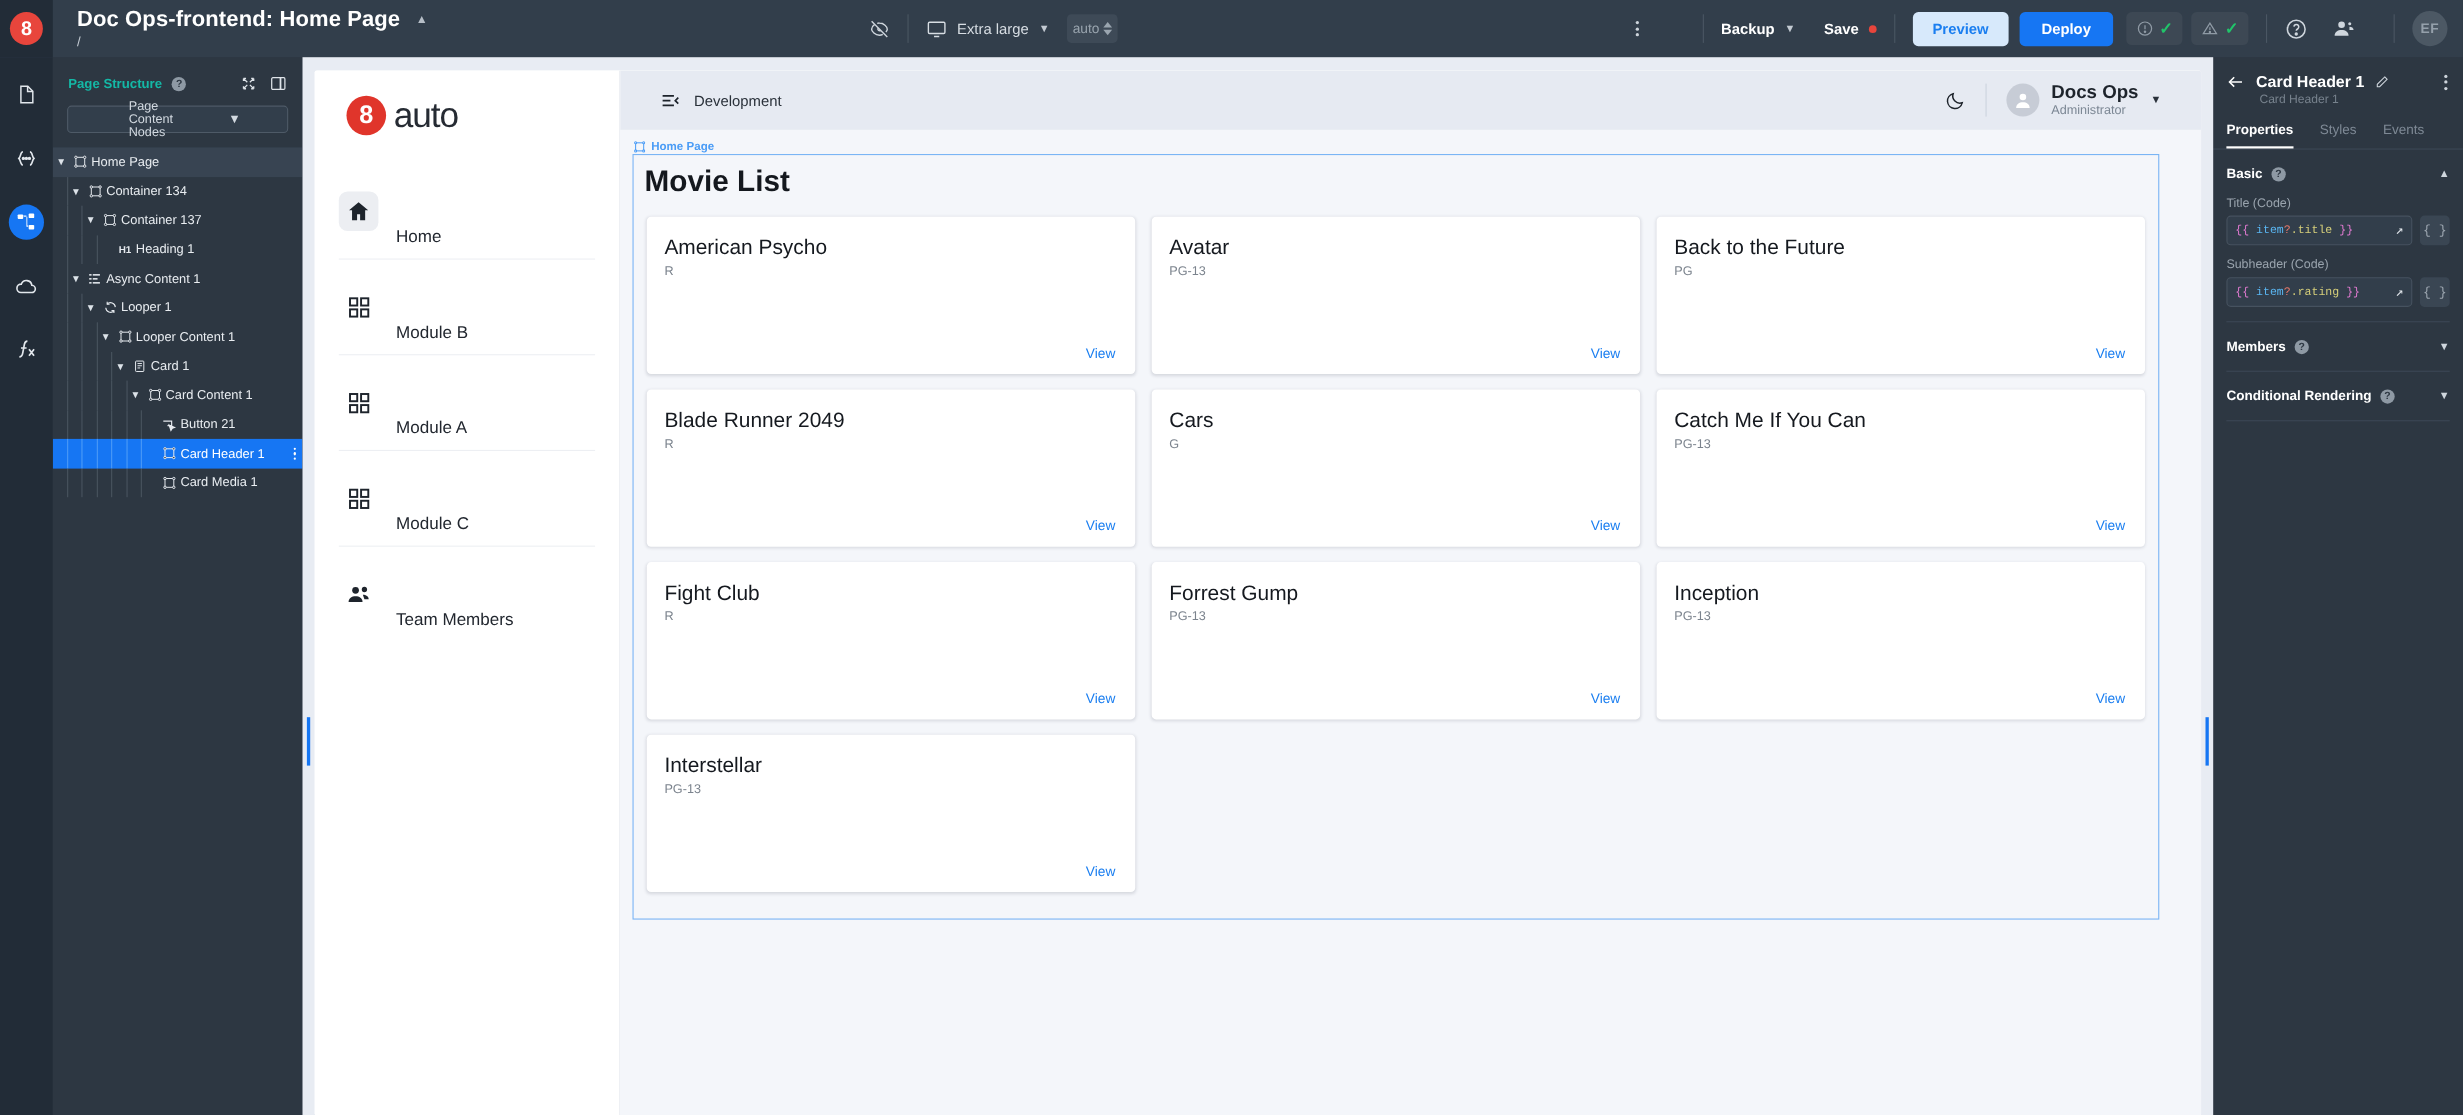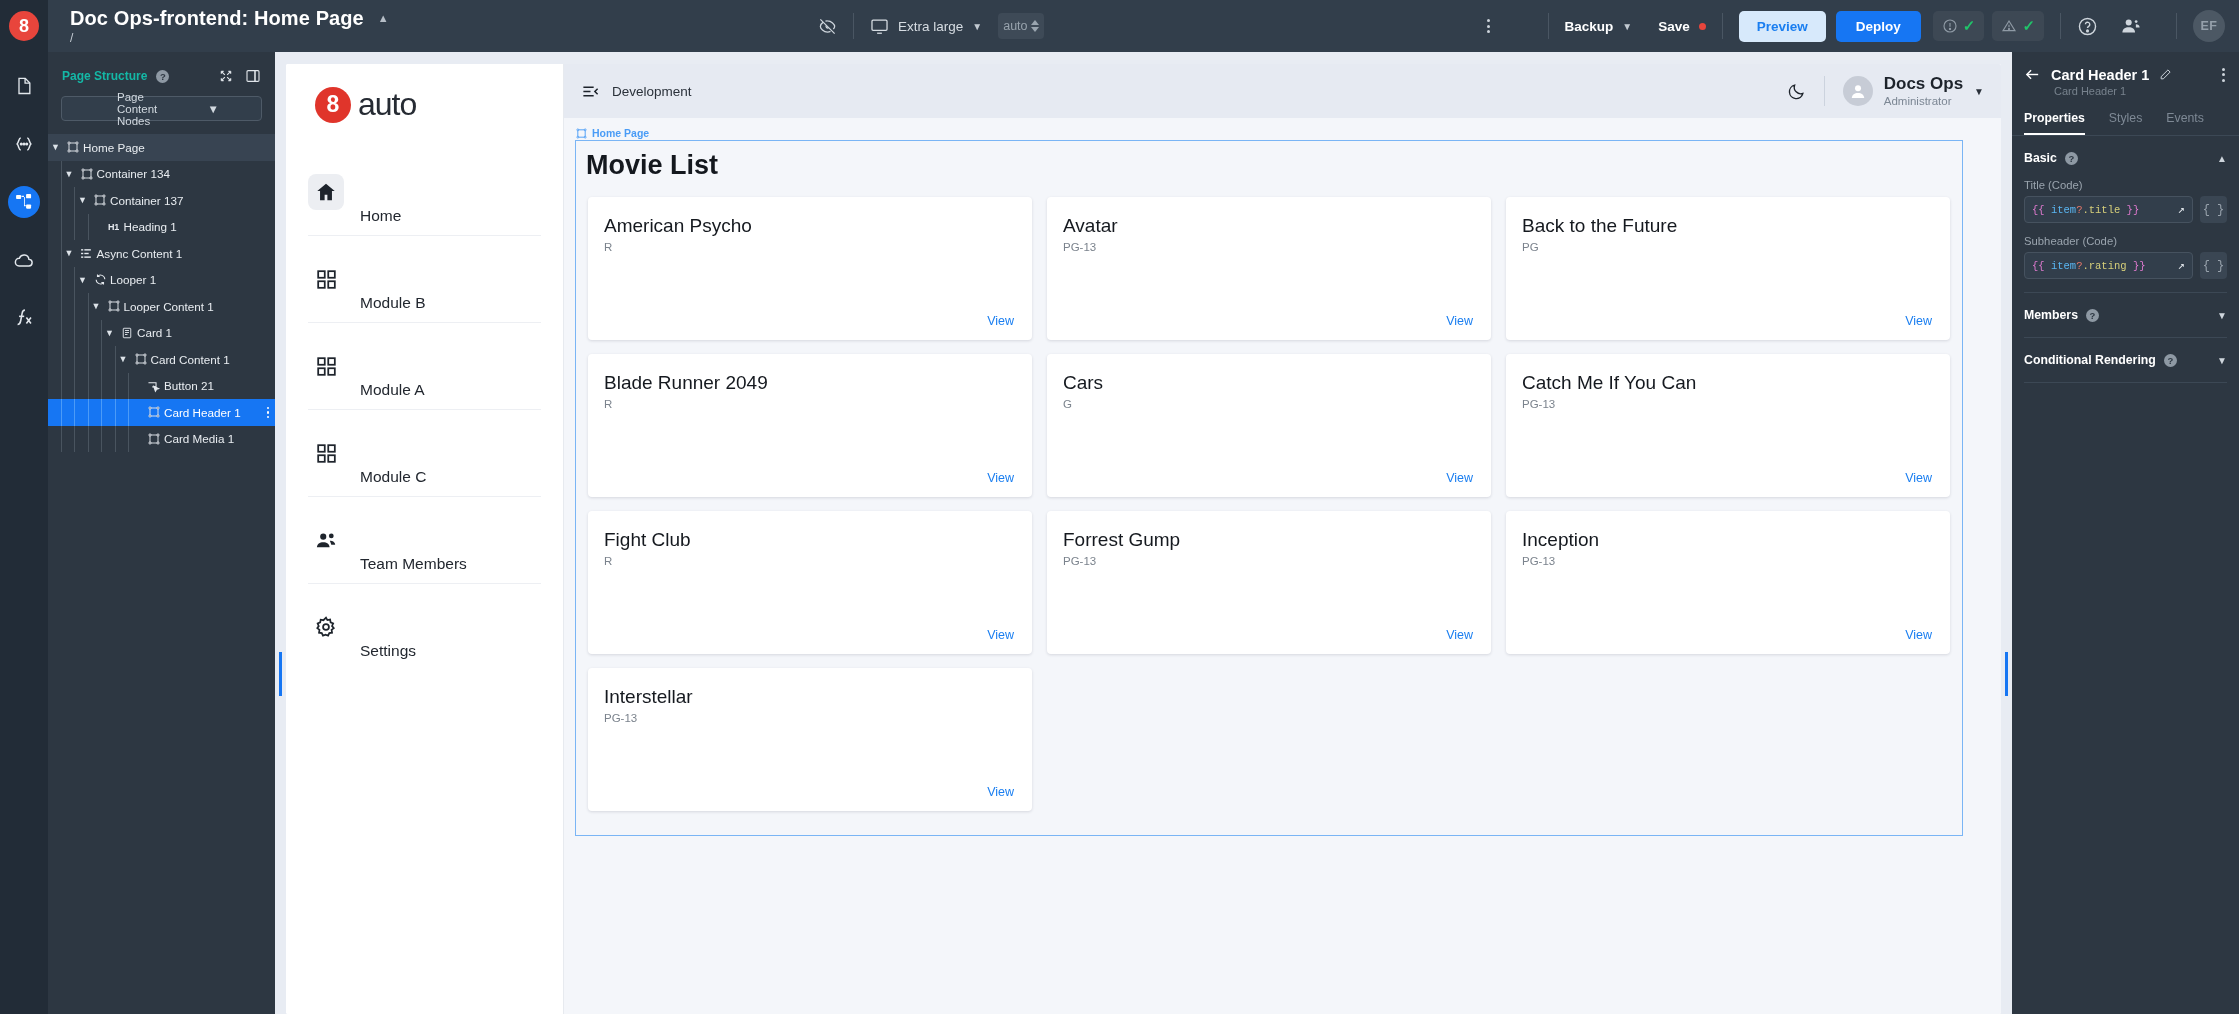--- a/index.html
+++ b/index.html
@@ -14,21 +14,21 @@
   .topbar { height: 52px; background: #323e4b; display: flex; align-items: center; flex: none; position: relative; }
   .brand-cell { width: 48px; height: 52px; background: #222c37; display: flex; align-items: center; justify-content: center; flex: none; }
   .logo8 { width: 30px; height: 30px; border-radius: 50%; background: #e8453c; color: #fff;
     display: flex; align-items: center; justify-content: center; font-weight: bold; font-size: 18px; }
   .title-block { padding-left: 22px; display: flex; flex-direction: column; justify-content: center; height: 52px; }
   .title-row { display: flex; align-items: center; gap: 14px; }
   .proj-title { color: #fff; font-size: 20px; font-weight: bold; letter-spacing: .1px; }
   .caret-up { color: #b6bec7; font-size: 11px; line-height: 1; }
   .proj-sub { color: #c5ccd4; font-size: 12px; margin-top: 1px; }
 
-  .tb-center { display: flex; align-items: center; position: absolute; left: 818px; top: 0; height: 52px; gap: 0; }
+  .tb-center { display: flex; align-items: center; position: absolute; left: 790px; top: 0; height: 52px; gap: 0; }
   .icon-btn { display: flex; align-items: center; justify-content: center; color: #cfd6dd; cursor: pointer; }
   .tb-div { width: 1px; height: 26px; background: #4a5663; margin: 0 16px; }
   .dev-select { display: flex; align-items: center; gap: 9px; color: #d7dde3; font-size: 13.5px; cursor: pointer; }
   .chev { font-size: 10px; color: #c3cad2; }
   .auto-box { margin-left: 16px; width: 46px; height: 26px; border-radius: 4px; background: #3e4a57;
     display: flex; align-items: center; padding: 0 5px; cursor: pointer; }
   .auto-txt { color: #98a3ad; font-size: 12.5px; flex: 1; }
   .spin { display: flex; flex-direction: column; gap: 2px; }
   .spin i { border-left: 4px solid transparent; border-right: 4px solid transparent; display: block; }
   .spin .up { border-bottom: 5px solid #9aa5af; }
@@ -101,21 +101,21 @@
     display: flex; align-items: center; justify-content: center; font-size: 23px; font-weight: bold; }
   .logo-word { font-size: 32px; color: #262b33; letter-spacing: -1px; }
   .navitem { display: flex; align-items: center; gap: 16px; padding: 10px 0; cursor: pointer; }
   .navitem + .navitem { border-top: 1px solid #edeff3; }
   .nav-ico-box { width: 36px; height: 36px; border-radius: 8px; display: flex; align-items: center;
     justify-content: center; color: #1e242c; flex: none; }
   .navitem.active .nav-ico-box { background: #eceef2; }
   .nav-lbl { font-size: 15.5px; color: #22272f; margin-top: 48px; }
 
   .appmain { flex: 1; display: flex; flex-direction: column; min-width: 0; background: #f4f6fa; }
-  .apphdr { height: 54px; background: #e6eaf2; display: flex; align-items: center; padding: 0 17px; flex: none; }
+  .apphdr { height: 54px; background: #e6eaf2; display: flex; align-items: center; padding: 0 36px; flex: none; }
   .hdr-collapse { display: flex; align-items: center; gap: 12px; color: #1d232b; cursor: pointer; }
   .hdr-env { font-size: 13.5px; color: #2a313a; }
   .hdr-right { margin-left: auto; display: flex; align-items: center; gap: 18px; }
   .hdr-sep { width: 1px; height: 30px; background: #ccd3de; }
   .user-chip { display: flex; align-items: center; gap: 11px; cursor: pointer; }
   .uavatar { width: 30px; height: 30px; border-radius: 50%; background: #c7ccd6; display: flex;
     align-items: center; justify-content: center; }
   .uname { font-size: 17px; font-weight: bold; color: #1d232b; line-height: 1.25; }
   .urole { font-size: 11.5px; color: #7c8794; line-height: 1.25; }
 
@@ -616,29 +616,20 @@
                 <span class="nav-ico-box">
                   <svg width="23" height="23" viewBox="0 0 24 24" fill="currentColor">
                     <circle cx="8.6" cy="8" r="3.2"></circle>
                     <path d="M2 19c0-3.4 3-5.3 6.6-5.3S15.2 15.6 15.2 19z"></path>
                     <circle cx="17" cy="7.2" r="2.5"></circle>
                     <path d="M15.5 12.3c3 0 5.5 1.6 5.5 4.1h-4z"></path>
                   </svg>
                 </span>
                 <span class="nav-lbl">Team Members</span>
               </div>
-              <div class="navitem">
-                <span class="nav-ico-box">
-                  <svg width="22" height="22" viewBox="0 0 24 24" fill="none" stroke="currentColor" stroke-width="1.9">
-                    <circle cx="12" cy="12" r="3.2"></circle>
-                    <path d="M12 1.8l1.5 2.7 3-.6.5 3 2.8 1.2-1.2 2.8 1.9 2.4-2.4 1.9.5 3-3 .5-1.3 2.8-2.8-1.2-2.8 1.2-1.3-2.8-3-.5.5-3-2.4-1.9L4.1 11 2.9 8.2l2.8-1.2.5-3 3 .6z"></path>
-                  </svg>
-                </span>
-                <span class="nav-lbl">Settings</span>
-              </div>
             </div>
         </div>
 
         <div class="appmain">
           <div class="apphdr">
             <div class="hdr-collapse">
               <svg width="19" height="19" viewBox="0 0 24 24" fill="none" stroke="currentColor" stroke-width="1.9">
                 <path d="M3 6.5h13M3 12h9M3 17.5h13"></path>
                   <path d="M21 8.5L17.5 12 21 15.5"></path>
               </svg>

